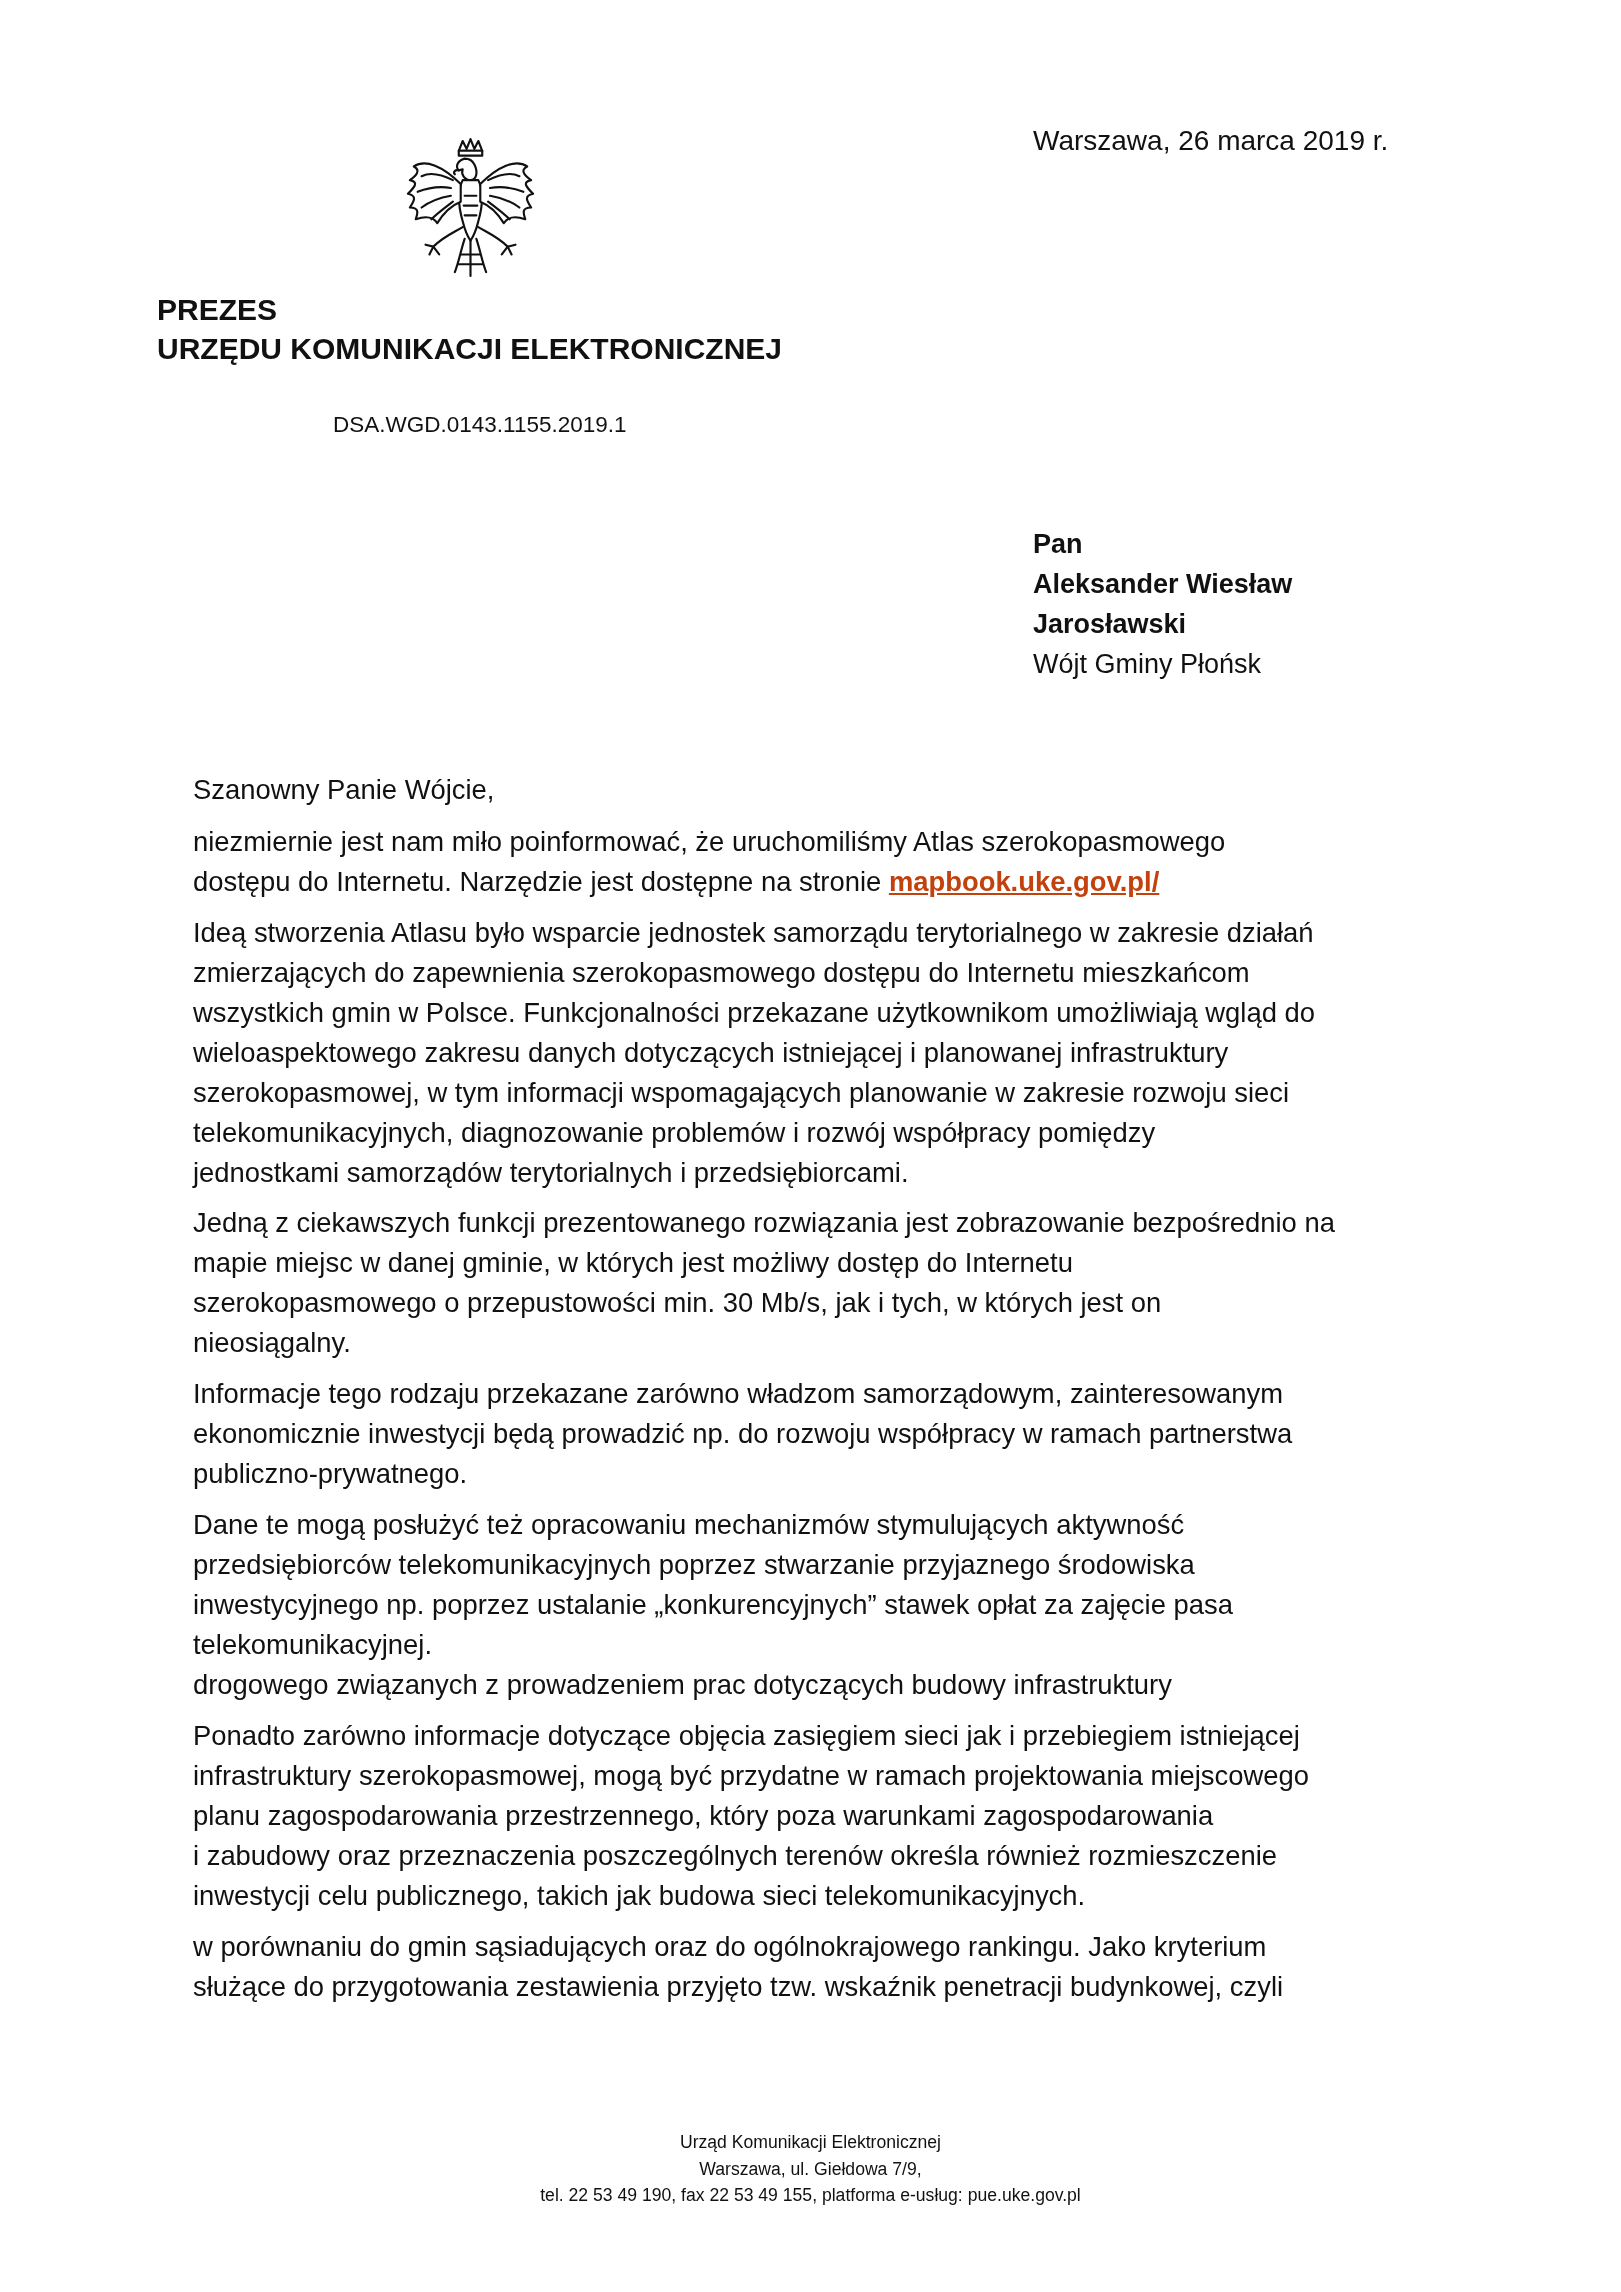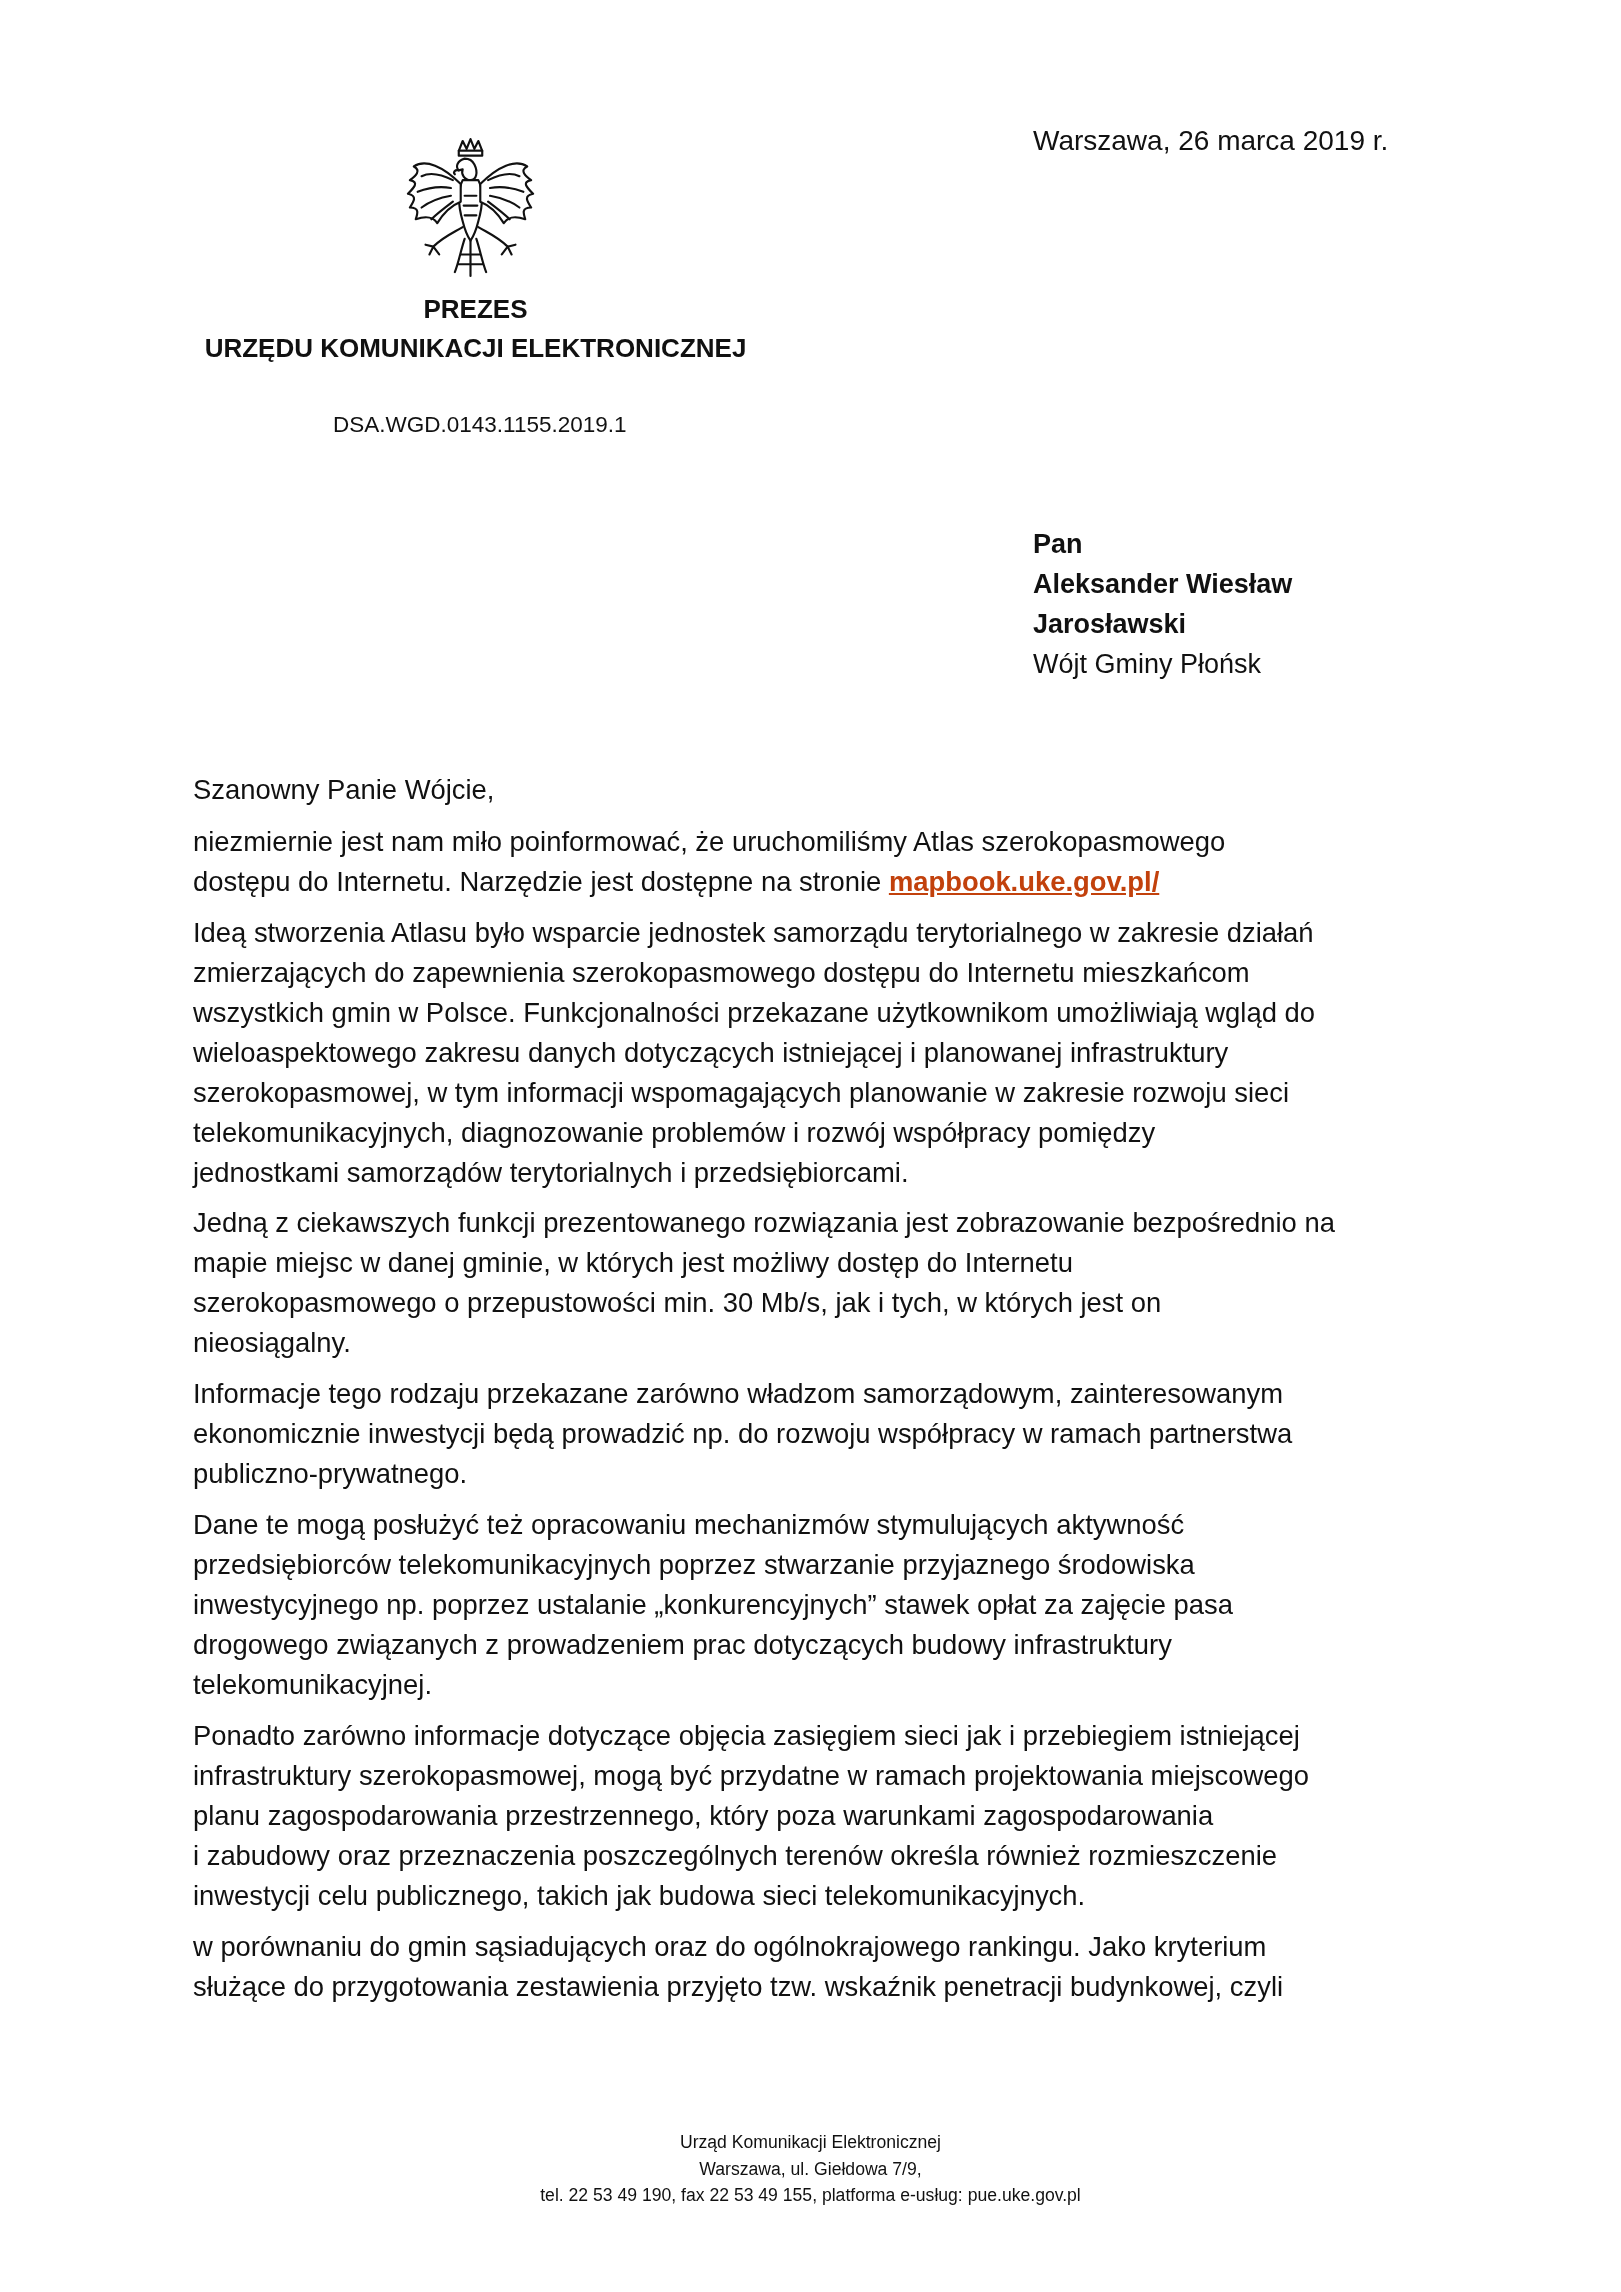--- a/index.html
+++ b/index.html
@@ -33,23 +33,23 @@
       left: 1033px;
       top: 125px;
       font-size: 28px;
       letter-spacing: 0px;
     }
     .authority {
       position: absolute;
       left: 157px;
       top: 290px;
       width: 637px;
-      text-align: center;
+      text-align: left;
       font-weight: bold;
-      font-size: 26px;
+      font-size: 30px;
       line-height: 39px;
     }
     .reference {
       position: absolute;
       left: 333px;
       top: 412px;
       font-size: 22.5px;
     }
     .recipient {
       position: absolute;
@@ -161,22 +161,22 @@
         </div>
         <div class="para">
           <span class="line">Informacje tego rodzaju przekazane zarówno władzom samorządowym, zainteresowanym</span>
           <span class="line">ekonomicznie inwestycji będą prowadzić np. do rozwoju współpracy w ramach partnerstwa</span>
           <span class="line">publiczno-prywatnego.</span>
         </div>
         <div class="para">
           <span class="line">Dane te mogą posłużyć też opracowaniu mechanizmów stymulujących aktywność</span>
           <span class="line">przedsiębiorców telekomunikacyjnych poprzez stwarzanie przyjaznego środowiska</span>
           <span class="line">inwestycyjnego np. poprzez ustalanie „konkurencyjnych” stawek opłat za zajęcie pasa</span>
+          <span class="line">telekomunikacyjnej.</span>
           <span class="line">drogowego związanych z prowadzeniem prac dotyczących budowy infrastruktury</span>
-          <span class="line">telekomunikacyjnej.</span>
         </div>
         <div class="para">
           <span class="line">Ponadto zarówno informacje dotyczące objęcia zasięgiem sieci jak i przebiegiem istniejącej</span>
           <span class="line">infrastruktury szerokopasmowej, mogą być przydatne w ramach projektowania miejscowego</span>
           <span class="line">planu zagospodarowania przestrzennego, który poza warunkami zagospodarowania</span>
           <span class="line">i zabudowy oraz przeznaczenia poszczególnych terenów określa również rozmieszczenie</span>
           <span class="line">inwestycji celu publicznego, takich jak budowa sieci telekomunikacyjnych.</span>
         </div>
         <div class="para">
           <span class="line">w porównaniu do gmin sąsiadujących oraz do ogólnokrajowego rankingu. Jako kryterium</span>

